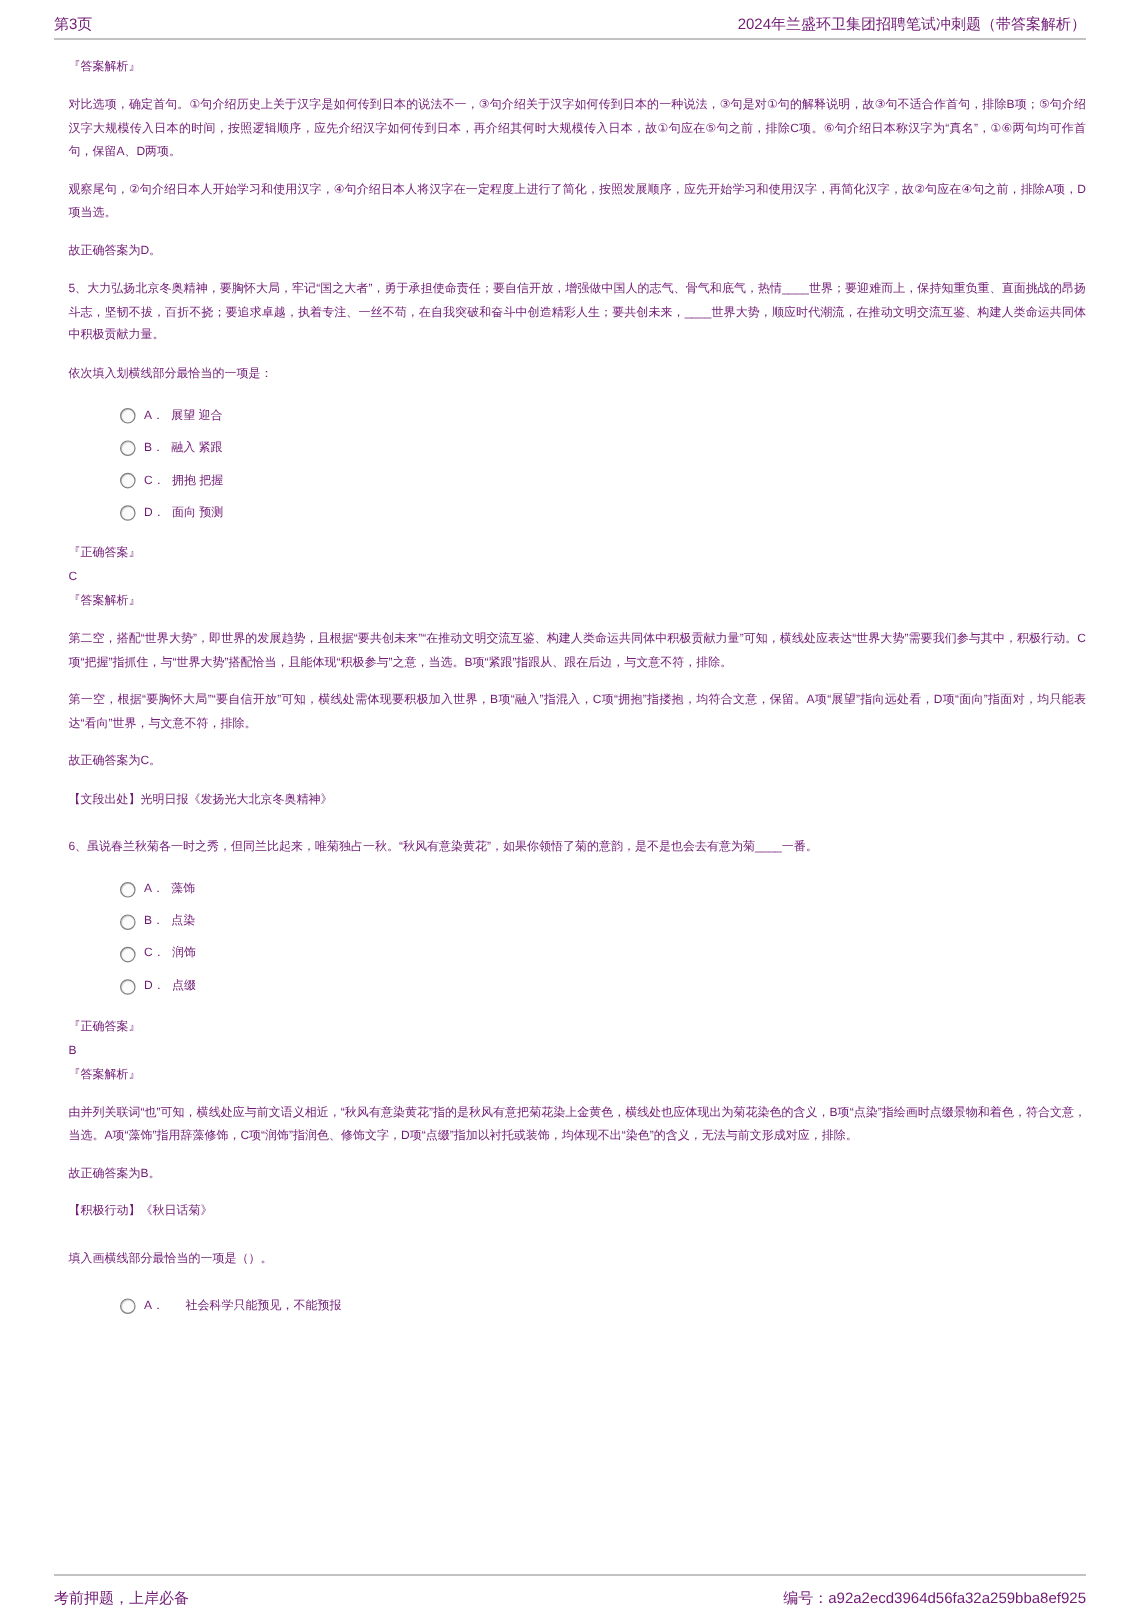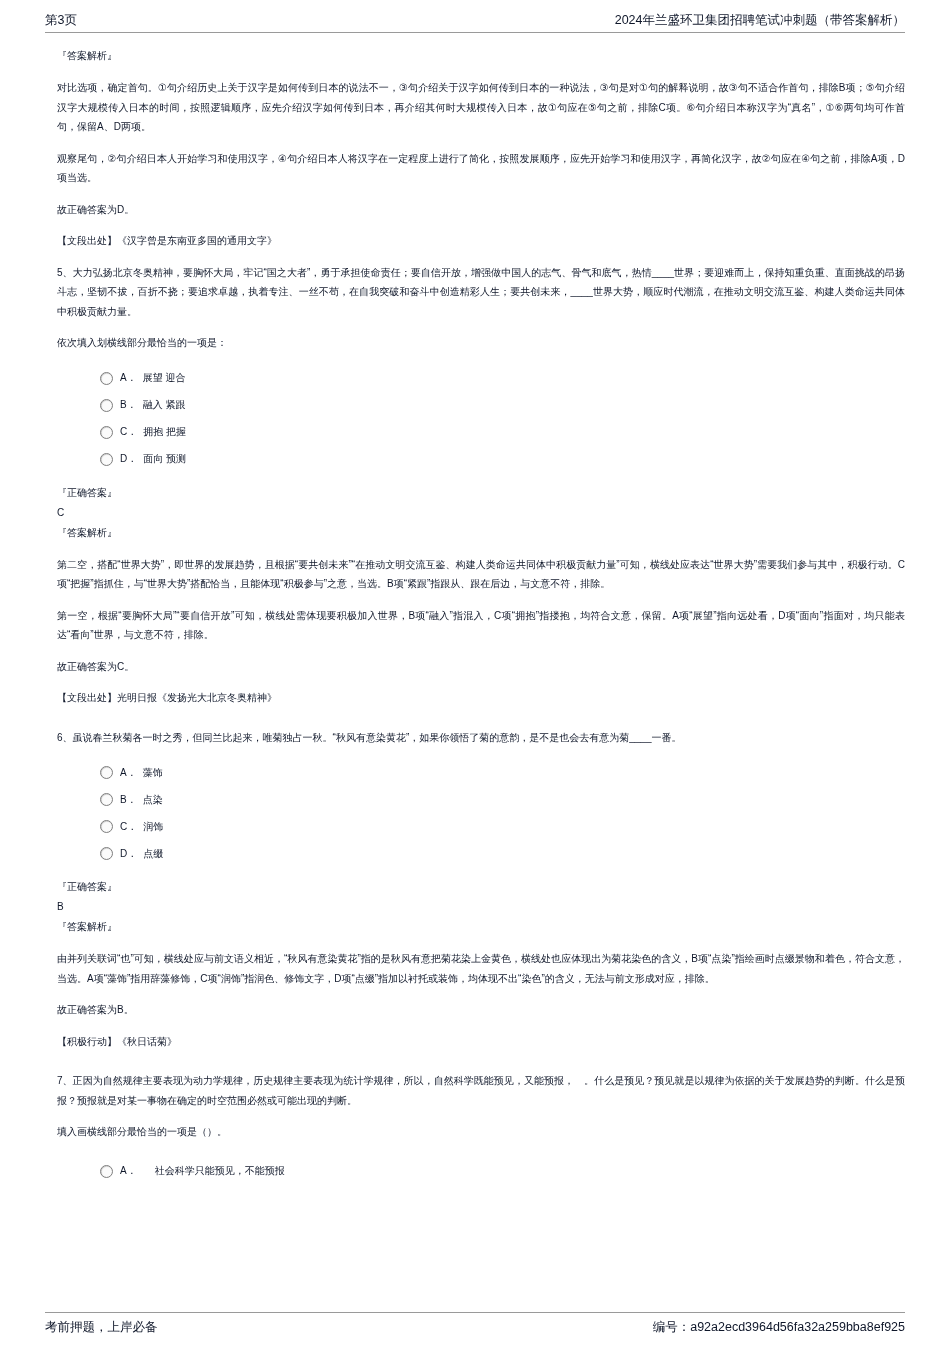--- a/index.html
+++ b/index.html
@@ -1,21 +1,21 @@
 <!DOCTYPE html>
 <html><head>
 <meta charset="utf-8">
 <style>
   html, body { margin: 0; padding: 0; background: #ffffff; }
   .page {
     position: relative;
     width: 950px;
     height: 1345px;
     background: #ffffff;
-    color: #0f172a;
+    color: #701a75;
     font-family: "Liberation Sans", "DejaVu Sans", sans-serif;
     overflow: hidden;
     box-sizing: border-box;
   }
   
   .header {
     position: absolute;
     top: 0; left: 45px; right: 45px;
     height: 33px;
     display: flex;
@@ -27,21 +27,21 @@
     box-sizing: border-box;
   }
   
   .footer {
     position: absolute;
     bottom: 0; left: 45px; right: 45px;
     height: 33px;
     border-top: 1px solid #9a9a9a;
     display: flex;
     justify-content: space-between;
-    align-items: flex-start;
+    align-items: center;
     padding-top: 6px;
     font-size: 12.5px;
     box-sizing: border-box;
   }
   
   .content {
     position: absolute;
     top: 34px; left: 57px; right: 45px;
     font-size: 10px;
     line-height: 19.5px;
@@ -80,21 +80,20 @@
     <span>第3页</span>
     <span>2024年兰盛环卫集团招聘笔试冲刺题（带答案解析）</span>
   </div>
 
   <div class="content">
 
     <p class="tight" style="margin:12px 0;">『答案解析』</p>
     <p>对比选项，确定首句。①句介绍历史上关于汉字是如何传到日本的说法不一，③句介绍关于汉字如何传到日本的一种说法，③句是对①句的解释说明，故③句不适合作首句，排除B项；⑤句介绍汉字大规模传入日本的时间，按照逻辑顺序，应先介绍汉字如何传到日本，再介绍其何时大规模传入日本，故①句应在⑤句之前，排除C项。⑥句介绍日本称汉字为“真名”，①⑥两句均可作首句，保留A、D两项。</p>
     <p>观察尾句，②句介绍日本人开始学习和使用汉字，④句介绍日本人将汉字在一定程度上进行了简化，按照发展顺序，应先开始学习和使用汉字，再简化汉字，故②句应在④句之前，排除A项，D项当选。</p>
     <p>故正确答案为D。</p>
-    <p>【文段出处】《汉字曾是东南亚多国的通用文字》</p>
 
     <div class="question-block gap-large">
       <p>5、大力弘扬北京冬奥精神，要胸怀大局，牢记“国之大者”，勇于承担使命责任；要自信开放，增强做中国人的志气、骨气和底气，热情____世界；要迎难而上，保持知重负重、直面挑战的昂扬斗志，坚韧不拔，百折不挠；要追求卓越，执着专注、一丝不苟，在自我突破和奋斗中创造精彩人生；要共创未来，____世界大势，顺应时代潮流，在推动文明交流互鉴、构建人类命运共同体中积极贡献力量。</p>
       <p>依次填入划横线部分最恰当的一项是：</p>
       <div class="options">
         <div class="option">
           <span class="radio"></span>
           <span class="opt-letter">A．</span>
           <span class="opt-text">展望 迎合</span>
         </div>
@@ -149,21 +148,20 @@
       </div>
       <p class="tight">『正确答案』</p>
       <p class="tight">B</p>
       <p class="tight">『答案解析』</p>
       <p>由并列关联词“也”可知，横线处应与前文语义相近，“秋风有意染黄花”指的是秋风有意把菊花染上金黄色，横线处也应体现出为菊花染色的含义，B项“点染”指绘画时点缀景物和着色，符合文意，当选。A项“藻饰”指用辞藻修饰，C项“润饰”指润色、修饰文字，D项“点缀”指加以衬托或装饰，均体现不出“染色”的含义，无法与前文形成对应，排除。</p>
       <p>故正确答案为B。</p>
       <p>【积极行动】《秋日话菊》</p>
     </div>
 
     <div class="question-block gap-small">
-      <p>7、正因为自然规律主要表现为动力学规律，历史规律主要表现为统计学规律，所以，自然科学既能预见，又能预报，　。什么是预见？预见就是以规律为依据的关于发展趋势的判断。什么是预报？预报就是对某一事物在确定的时空范围必然或可能出现的判断。</p>
       <p>填入画横线部分最恰当的一项是（）。</p>
       <div class="options" style="margin-top:16px;">
         <div class="option wide">
           <span class="radio"></span>
           <span class="opt-letter">A．</span>
           <span class="opt-text">社会科学只能预见，不能预报</span>
         </div>
       </div>
     </div>
 

